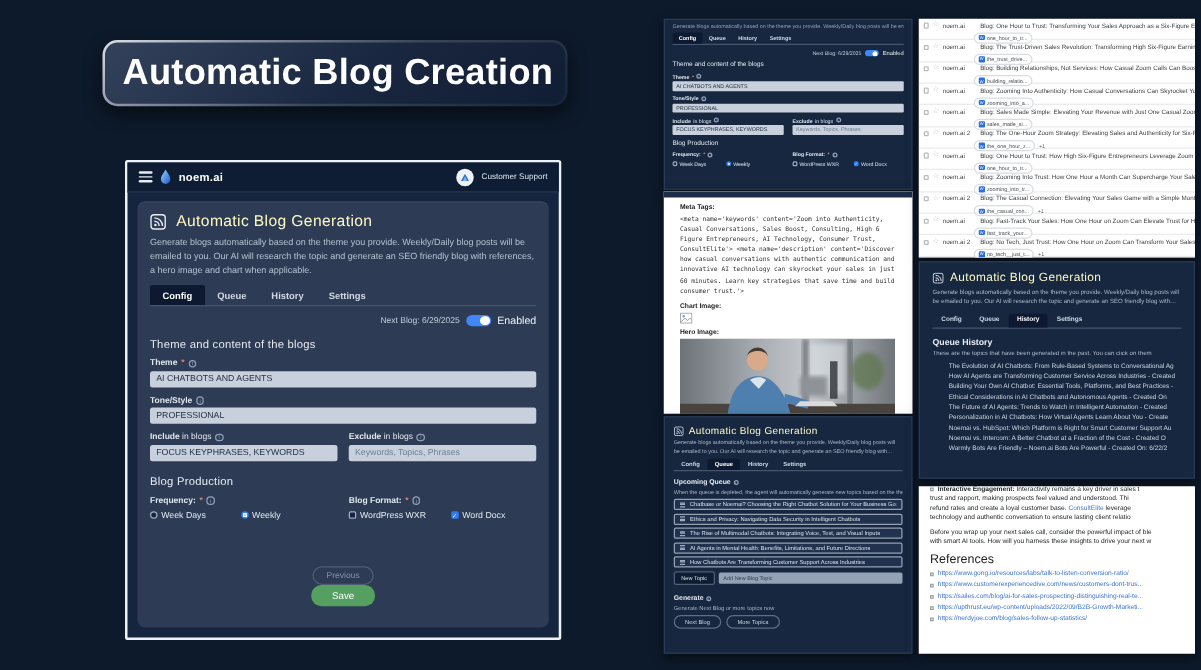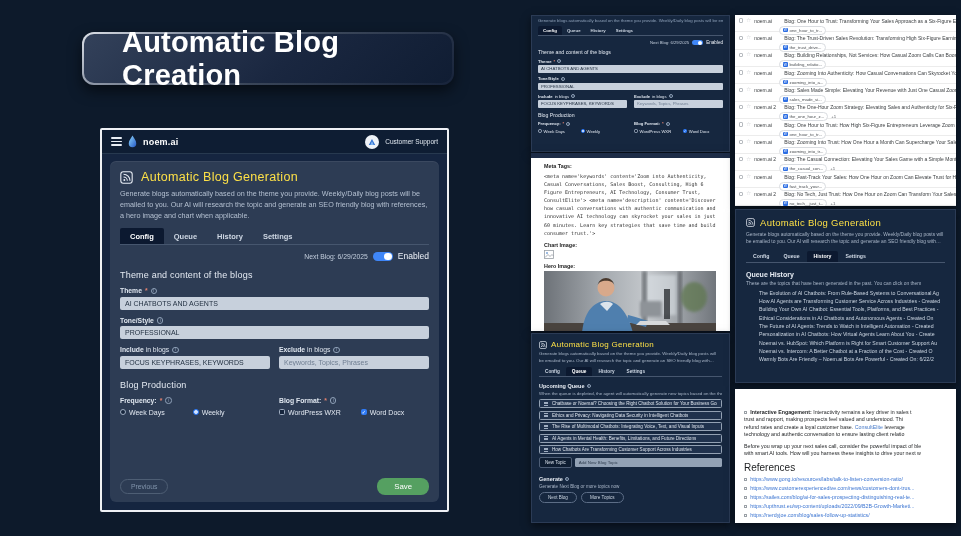--- a/index.html
+++ b/index.html
@@ -3,21 +3,21 @@
 <meta charset="utf-8">
 <style>
   html,body{margin:0;padding:0;background:#0d1a2b;}
   *{box-sizing:border-box;font-family:"Liberation Sans",sans-serif;}
   .canvas{position:relative;width:961px;height:536px;background:#0d1a2b;overflow:hidden;}
 
   
   .banner{position:absolute;left:82px;top:32px;width:372px;height:53px;border-radius:12px;
     padding:2px;background:linear-gradient(150deg,#dde1e8 0%,#8d96a6 22%,#3a4659 55%,#17233a 100%);
     box-shadow:0 6px 14px rgba(0,0,0,.55);}
-  .banner-inner{width:100%;height:100%;border-radius:10px;display:flex;align-items:center;padding-left:38px;
+  .banner-inner{width:100%;height:100%;border-radius:10px;display:flex;align-items:center;padding-left:14px;
     background:linear-gradient(135deg,#33415a 0%,#1a2740 55%,#101d33 100%);}
   .banner-inner h1{margin:0;font-size:29px;font-weight:bold;color:#ffffff;letter-spacing:.2px;}
   .subtitle{position:absolute;left:113px;top:92px;margin:0;font-size:14.5px;color:#b4bfce;}
 
   
   .dark-shot{background:#16273f;border:1px solid #2b3b55;box-shadow:0 3px 8px rgba(0,0,0,.5);}
   .white-shot{background:#ffffff;box-shadow:0 3px 8px rgba(0,0,0,.5);}
   .tabbar{display:flex;border-bottom:1px solid #46566e;}
   .tab{color:#cfd8e4;font-weight:bold;cursor:pointer;}
   .tab.active{background:#0c1930;color:#fff;border-radius:2px 2px 0 0;}
@@ -39,21 +39,21 @@
   .app-header{height:24px;background:#0e1d33;border-bottom:1px solid #27394f;display:flex;align-items:center;padding:0 9px;gap:6px;}
   .hamburger{width:11px;display:flex;flex-direction:column;gap:2px;cursor:pointer;}
   .hamburger i{display:block;height:1.6px;background:#e8edf4;border-radius:1px;}
   .brand{color:#fff;font-size:9px;font-weight:bold;letter-spacing:.2px;}
   .spacer{flex:1;}
   .avatar{width:14px;height:14px;border-radius:50%;background:#eef2f7;display:flex;align-items:center;justify-content:center;}
   .user{color:#dfe6ee;font-size:6.5px;}
   .card{position:absolute;left:8px;right:8px;top:31px;bottom:8px;background:#2d3c54;border-radius:6px;
     padding:9px 10px;box-shadow:inset 0 1px 0 rgba(255,255,255,.07);}
   .card-title-row{display:flex;align-items:center;gap:8px;}
-  .card-title-row h2{margin:0;font-size:12.5px;font-weight:normal;color:#fde047;letter-spacing:.3px;}
+  .card-title-row h2{margin:0;font-size:12.5px;font-weight:normal;color:#fef9c3;letter-spacing:.3px;}
   .card-desc{margin:5px 0 0;font-size:7.2px;line-height:1.5;color:#b4c0d1;}
   .main-panel .tabbar{margin-top:7px;}
   .main-panel .tab{font-size:7.5px;padding:3.5px 10px;}
   .nextblog-row{display:flex;align-items:center;justify-content:flex-end;gap:5px;margin-top:6px;}
   .nb-label{font-size:6.8px;color:#c2cddc;}
   .main-panel .toggle{width:20px;height:9.5px;}
   .main-panel .toggle .knob{width:7.5px;height:7.5px;}
   .enabled-label{font-size:8.5px;color:#eef2f8;}
   .sec-h{margin:9px 0 0;font-size:9px;font-weight:normal;color:#e4eaf2;letter-spacing:.2px;}
   .lbl-row{display:flex;align-items:center;gap:3px;margin-top:7px;font-size:6.8px;color:#dfe6ef;}
@@ -63,21 +63,21 @@
     font-size:7px;color:#243243;padding:0 5px;}
   .field::placeholder{color:#6f7e92;}
   .two-col{display:flex;gap:9px;}
   .two-col .col{width:156px;}
   .opt-row{display:flex;align-items:center;gap:4px;margin-top:5px;}
   .opt{display:flex;align-items:center;gap:3px;font-size:7px;color:#e2e8f1;}
   .opt.second{margin-left:24px;}
   .main-panel .radio{width:6px;height:6px;}
   .main-panel .chk{width:6px;height:6px;}
   .main-panel .chk.checked::after{font-size:5px;}
-  .card-footer{position:absolute;left:10px;right:10px;bottom:7px;display:flex;align-items:center;justify-content:space-between;}
+  .card-footer{position:absolute;left:10px;right:10px;bottom:17px;display:flex;align-items:center;justify-content:flex-start;flex-direction:column;}
   .btn-prev{font-size:6.8px;color:#8194ab;border:1px solid #4e5e74;border-radius:10px;padding:3px 10px;background:transparent;cursor:pointer;}
   .btn-save{font-size:7.8px;color:#fff;background:#55a061;border:none;border-radius:8px;padding:4px 17px;cursor:pointer;}
 
   
   .mini-config{position:absolute;left:531px;top:15px;width:199px;height:137px;padding:2px 6px;overflow:hidden;}
   .crop-line{font-size:4.3px;color:#8fa2ba;white-space:nowrap;overflow:hidden;}
   .mini-config .tabbar{margin-top:3px;}
   .mini-config .tab{font-size:4.4px;padding:2px 5px;}
   .mini-next{display:flex;align-items:center;justify-content:flex-end;gap:3px;margin-top:4px;}
   .mini-next .nb-label{font-size:4.2px;}
@@ -158,21 +158,21 @@
   .mini-history .card-title-row h2{font-size:9.5px;}
   .mh-desc{margin:3px 0 0;font-size:4.9px;line-height:1.5;color:#a9b6c8;display:-webkit-box;-webkit-line-clamp:2;-webkit-box-orient:vertical;overflow:hidden;}
   .mini-history .tabbar{margin-top:5px;}
   .mini-history .tab{font-size:5.2px;padding:2.5px 7px;}
   .mh-sec{margin:8px 0 0;font-size:7px;font-weight:bold;color:#e8edf4;}
   .mh-line{margin-top:3px;font-size:4.9px;color:#a9b6c8;white-space:nowrap;overflow:hidden;}
   .hlist{margin:3px 0 0;padding-left:13px;}
   .hitem{font-size:5.2px;line-height:1.6;color:#ccd6e2;white-space:nowrap;overflow:hidden;}
 
   
-  .refs-doc{position:absolute;left:735px;top:389px;width:221px;height:134px;padding:20px 9px;overflow:hidden;}
+  .refs-doc{position:absolute;left:735px;top:389px;width:221px;height:134px;padding:0 9px;overflow:hidden;}
   .ref-line{font-size:5.3px;line-height:1.4;color:#242628;white-space:nowrap;overflow:hidden;}
   .ref-line b{font-weight:bold;}
   .ref-line .inline-link{color:#4679c8;}
   .ref-bullet-sq{display:inline-block;width:3.2px;height:3.2px;border:1px solid #9aa0a6;margin-right:3px;vertical-align:middle;}
   .ref-para{margin-top:4px;}
   .refs-title{margin:5px 0 0;font-size:10px;font-weight:normal;color:#1d1f21;}
   .reflink{display:flex;align-items:center;gap:3px;margin-top:3px;}
   .refsq{width:3.2px;height:3.2px;border:1px solid #9aa0a6;flex:none;}
   .refa{font-size:5.3px;color:#3b74d1;text-decoration:none;white-space:nowrap;overflow:hidden;}
 </style>

